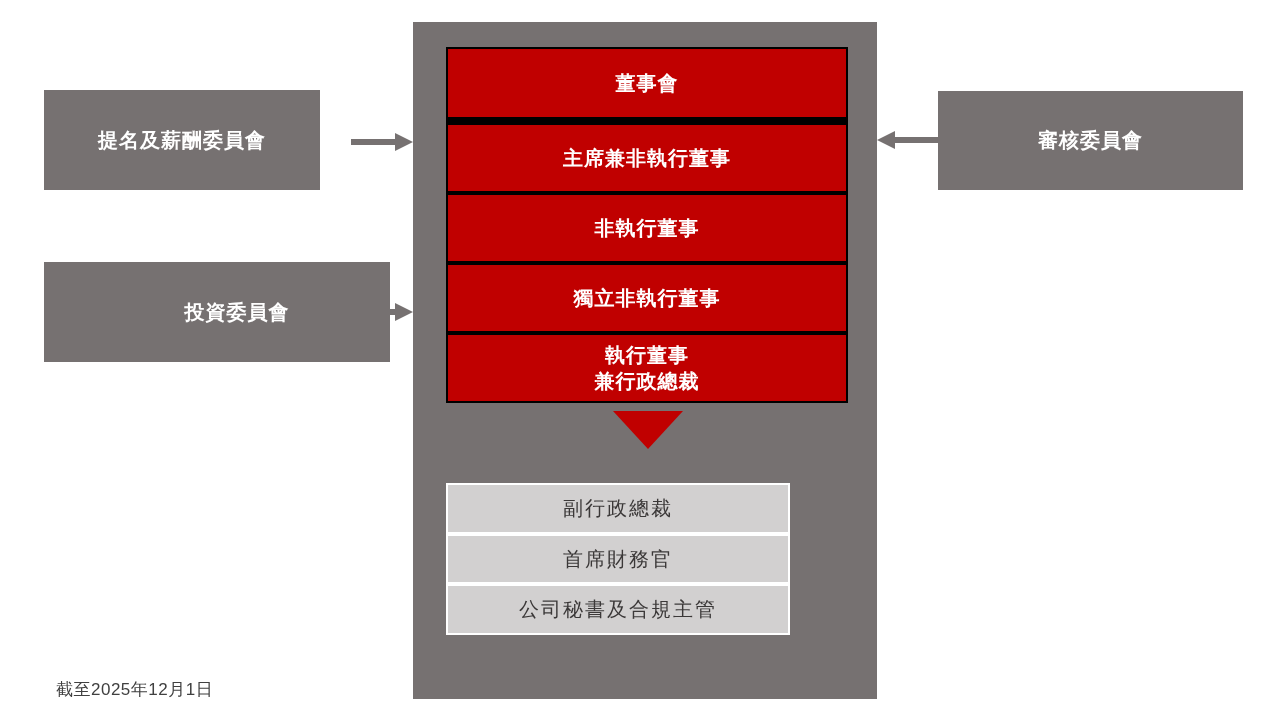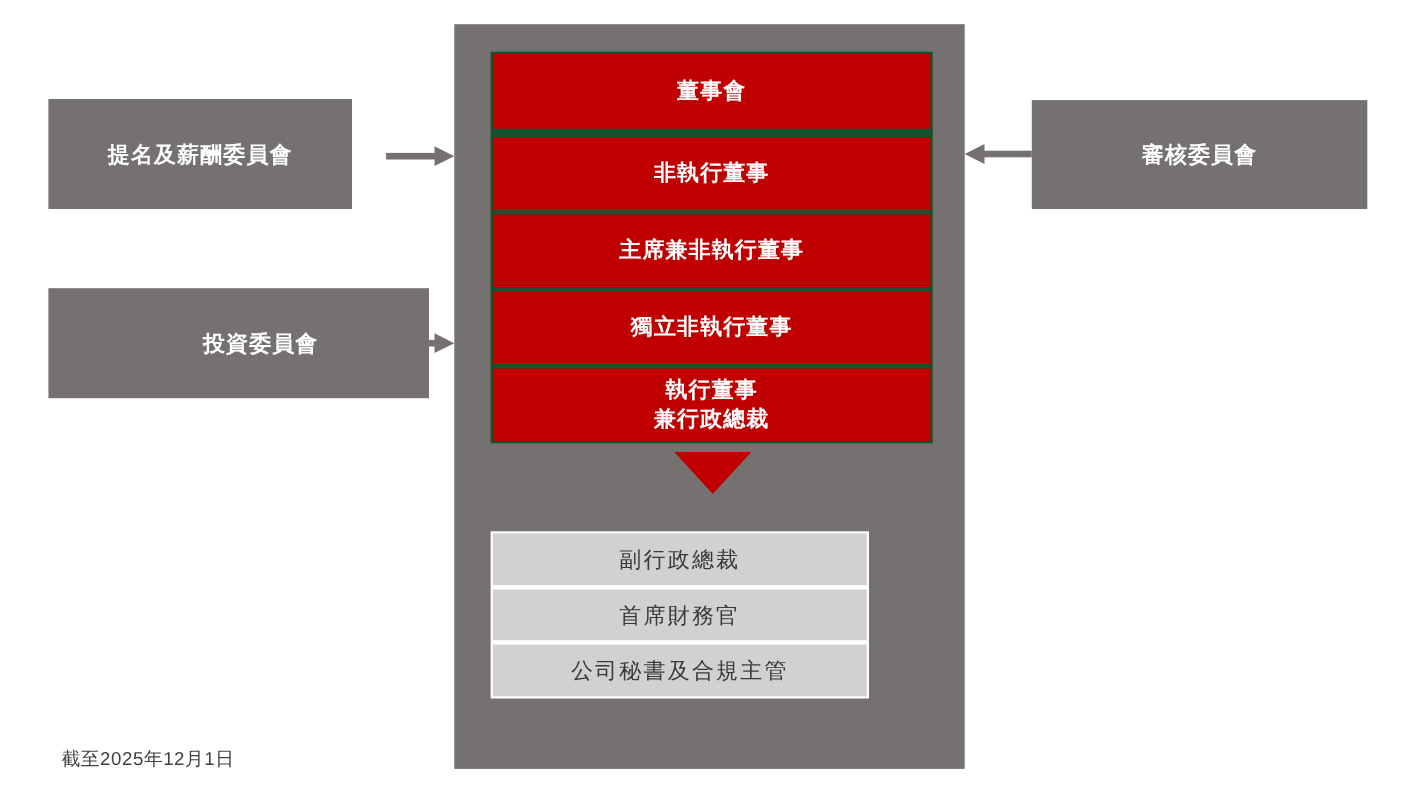--- a/index.html
+++ b/index.html
@@ -23,21 +23,21 @@
     width: 464px;
     height: 677px;
     background: #767171;
   }
   
   .red-stack {
     position: absolute;
     left: 446px;
     top: 47px;
     width: 402px;
-    background: #14532d;
+    background: #000000;
     padding: 2px;
     box-sizing: border-box;
   }
   .red-box {
     width: 100%;
     background: #C00000;
     color: #ffffff;
     font-size: 20px;
     font-weight: bold;
     letter-spacing: 1px;
@@ -142,22 +142,22 @@
 </style>
 </head>
 <body>
 
 <div class="canvas">
 
   <div class="panel"></div>
 
   <div class="red-stack">
     <div class="red-box h1">董事會</div>
+    <div class="red-box h2">主席兼非執行董事</div>
     <div class="red-box h3">非執行董事</div>
-    <div class="red-box h2">主席兼非執行董事</div>
     <div class="red-box h4">獨立非執行董事</div>
     <div class="red-box h5">執行董事
 兼行政總裁</div>
   </div>
 
   <div class="down-triangle"></div>
 
   <div class="mgmt-stack">
     <div class="mgmt-box m1">副行政總裁</div>
     <div class="mgmt-box m2">首席財務官</div>

